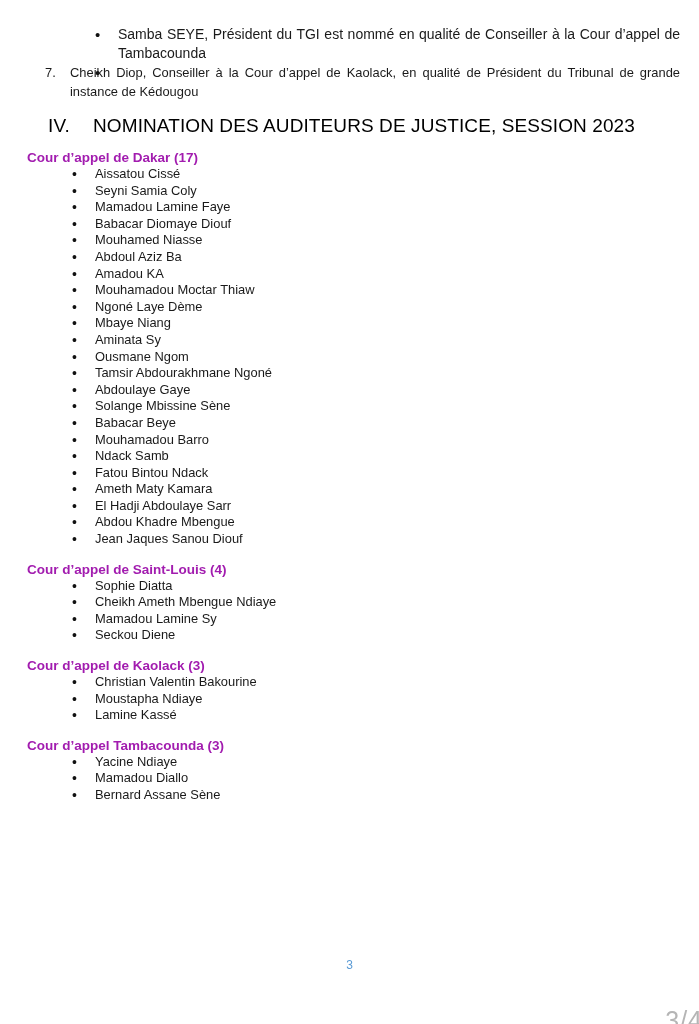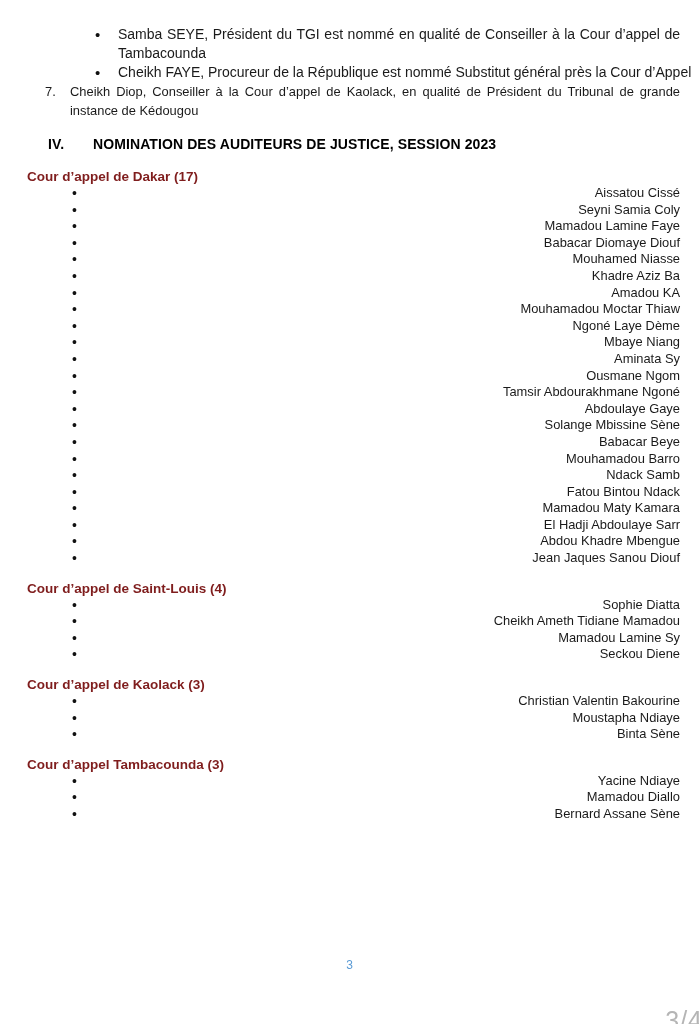--- a/index.html
+++ b/index.html
@@ -40,36 +40,36 @@
   .numbered {
     position: relative;
     margin: 0; padding: 0 0 0 43px;
     font-size: 12.9px; line-height: 19px;
   }
   .num-marker { position: absolute; left: 18px; top: 0; }
   
   .section-heading {
     position: relative;
     margin: 14px 0 0; padding: 0 0 0 66px;
-    font-size: 14px; line-height: 21px;
-    font-weight: bold; color: #000;
+    font-size: 19px; line-height: 21px;
+    font-weight: normal; color: #000;
     letter-spacing: 0.1px;
     white-space: nowrap;
   }
   .heading-numeral { position: absolute; left: 21px; top: 0; }
   
   .court-section-heading {
     margin: 13px 0 0;
     font-size: 13.5px; line-height: 17px;
-    font-weight: bold; color: #7f1d1d;
+    font-weight: bold; color: #a21caf;
   }
   .court-list {
     list-style: none;
     margin: 0; padding: 0 0 0 68px;
-    font-size: 12.9px; line-height: 16.6px; text-align: right;
+    font-size: 12.9px; line-height: 16.6px;
   }
   .court-list li { position: relative; min-height: 16.6px; }
   .court-list li::before {
     content: "\2022";
     position: absolute; left: -23px; top: 0;
     font-size: 14px; color: #111;
   }
   
   .page-number {
     position: absolute; top: 958px; left: 0;
@@ -86,21 +86,20 @@
 <body style="background: rgb(255, 255, 255); color: rgb(26, 26, 26);">
 
 <div class="doc">
 
   <ul class="top-list">
     <li>
       <span class="jline">Samba SEYE, Président du TGI est nommé en qualité de Conseiller à la Cour d’appel de</span>
       <span class="lline">Tambacounda</span>
     </li>
     <li>
-      <span class="jline">Cheikh FAYE, Procureur de la République est nommé Substitut général près la Cour d’Appel</span>
     </li>
   </ul>
 
   <div class="numbered">
     <span class="num-marker">7.</span>
     <span class="jline">Cheikh Diop, Conseiller à la Cour d’appel de Kaolack, en qualité de Président du Tribunal de grande</span>
     <span class="lline">instance de Kédougou</span>
   </div>
 
   <h1 class="section-heading">
@@ -110,62 +109,62 @@
 
   <div id="court-sections">
   <section>
     <h2 class="court-section-heading">Cour d’appel de Dakar (17)</h2>
     <ul class="court-list">
           <li>Aissatou Cissé</li>
           <li>Seyni Samia Coly</li>
           <li>Mamadou Lamine Faye</li>
           <li>Babacar Diomaye Diouf</li>
           <li>Mouhamed Niasse</li>
-          <li>Khadre Aziz Ba</li>
+          <li>Abdoul Aziz Ba</li>
           <li>Amadou KA</li>
           <li>Mouhamadou Moctar Thiaw</li>
           <li>Ngoné Laye Dème</li>
           <li>Mbaye Niang</li>
           <li>Aminata Sy</li>
           <li>Ousmane Ngom</li>
           <li>Tamsir Abdourakhmane Ngoné</li>
           <li>Abdoulaye Gaye</li>
           <li>Solange Mbissine Sène</li>
           <li>Babacar Beye</li>
           <li>Mouhamadou Barro</li>
         </ul>
   </section>
 
   <section>
     <ul class="court-list">
           <li>Ndack Samb</li>
           <li>Fatou Bintou Ndack</li>
-          <li>Mamadou Maty Kamara</li>
+          <li>Ameth Maty Kamara</li>
           <li>El Hadji Abdoulaye Sarr</li>
           <li>Abdou Khadre Mbengue</li>
           <li>Jean Jaques Sanou Diouf</li>
         </ul>
   </section>
 
   <section>
     <h2 class="court-section-heading">Cour d’appel de Saint-Louis (4)</h2>
     <ul class="court-list">
           <li>Sophie Diatta</li>
-          <li>Cheikh Ameth Tidiane Mamadou</li>
+          <li>Cheikh Ameth Mbengue Ndiaye</li>
           <li>Mamadou Lamine Sy</li>
           <li>Seckou Diene</li>
         </ul>
   </section>
 
   <section>
     <h2 class="court-section-heading">Cour d’appel de Kaolack (3)</h2>
     <ul class="court-list">
           <li>Christian Valentin Bakourine</li>
           <li>Moustapha Ndiaye</li>
-          <li>Binta Sène</li>
+          <li>Lamine Kassé</li>
         </ul>
   </section>
 
 
   <section>
     <h2 class="court-section-heading">Cour d’appel Tambacounda (3)</h2>
     <ul class="court-list">
           <li>Yacine Ndiaye</li>
           <li>Mamadou Diallo</li>
           <li>Bernard Assane Sène</li>

